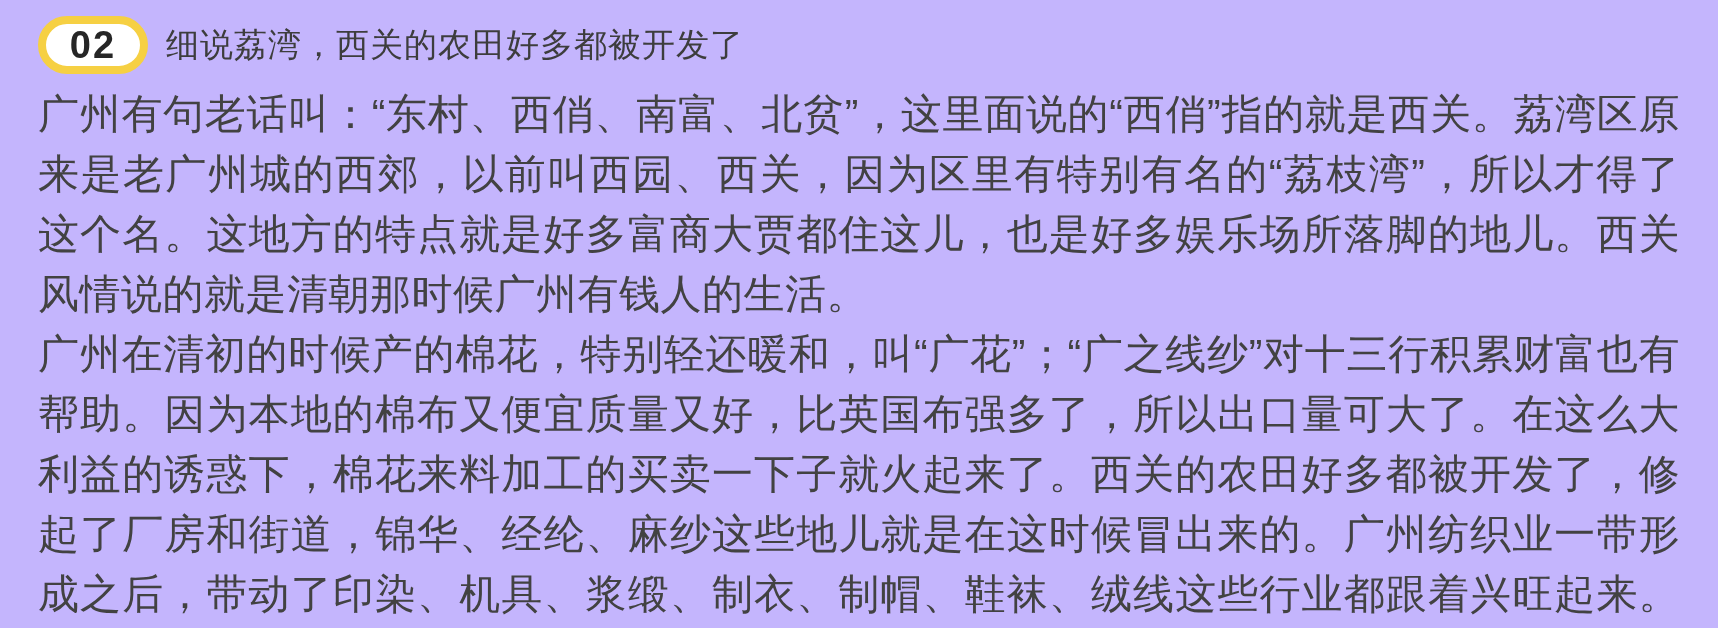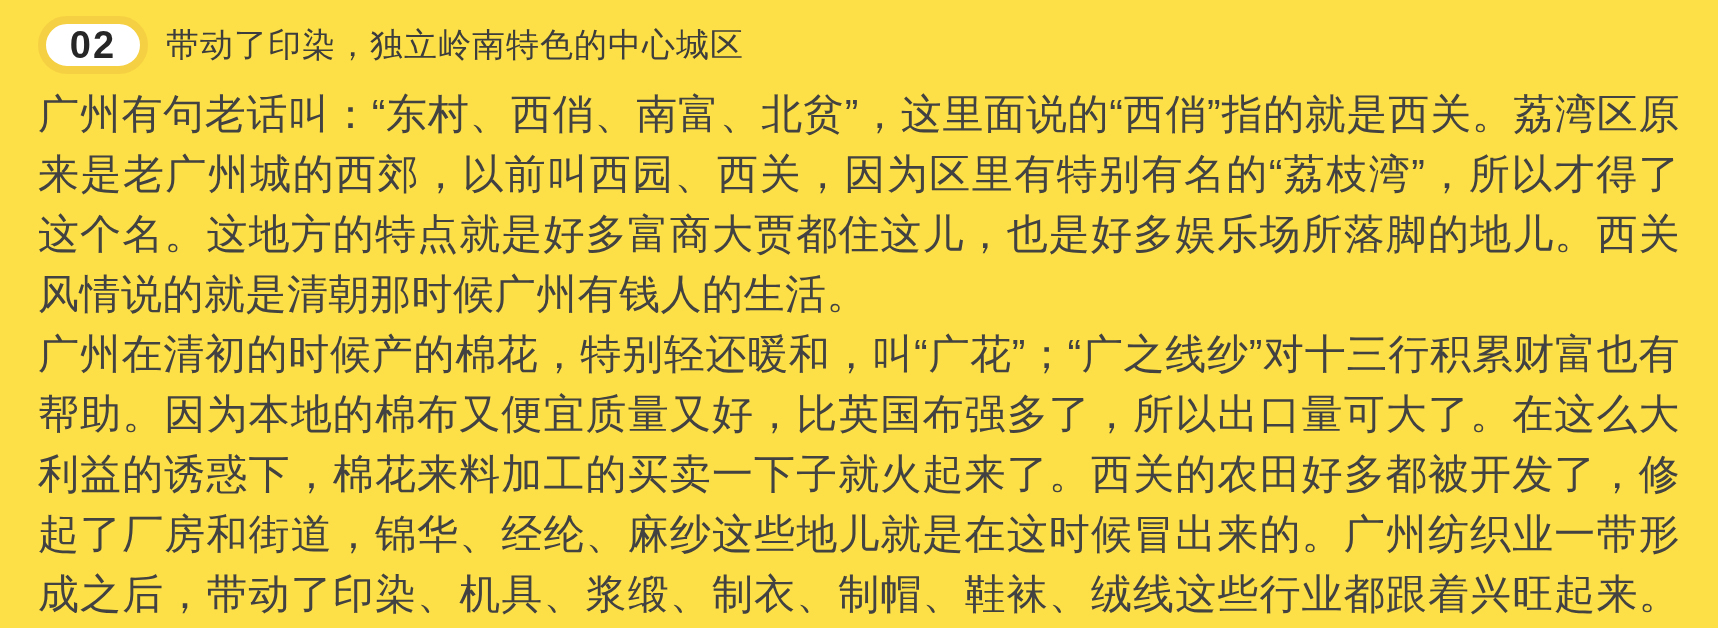--- a/index.html
+++ b/index.html
@@ -6,21 +6,21 @@
     margin: 0;
     padding: 0;
     background: #ffffff;
     font-family: "Liberation Sans", "DejaVu Sans", sans-serif;
   }
   .page {
     width: 1718px;
     height: 628px;
     box-sizing: border-box;
     padding: 10px 38px 0 38px;
-    background: #fde047;
+    background: #c4b5fd;
     overflow: hidden;
   }
   .header-row {
     display: flex;
     align-items: center;
     gap: 18px;
     height: 70px;
     margin-bottom: 4px;
   }
   .badge {
@@ -57,19 +57,19 @@
     text-justify: inter-character;
     color: #424242;
   }
 </style>
 </head>
 <body>
 
 <div class="page">
   <div class="header-row">
     <span class="badge">02</span>
-    <span class="heading">带动了印染，独立岭南特色的中心城区</span>
+    <span class="heading">细说荔湾，西关的农田好多都被开发了</span>
   </div>
   <div class="body-text">
     <p class="para">广州有句老话叫：“东村、西俏、南富、北贫”，这里面说的“西俏”指的就是西关。荔湾区原来是老广州城的西郊，以前叫西园、西关，因为区里有特别有名的“荔枝湾”，所以才得了这个名。这地方的特点就是好多富商大贾都住这儿，也是好多娱乐场所落脚的地儿。西关风情说的就是清朝那时候广州有钱人的生活。</p>
     <p class="para">广州在清初的时候产的棉花，特别轻还暖和，叫“广花”；“广之线纱”对十三行积累财富也有帮助。因为本地的棉布又便宜质量又好，比英国布强多了，所以出口量可大了。在这么大利益的诱惑下，棉花来料加工的买卖一下子就火起来了。西关的农田好多都被开发了，修起了厂房和街道，锦华、经纶、麻纱这些地儿就是在这时候冒出来的。广州纺织业一带形成之后，带动了印染、机具、浆缎、制衣、制帽、鞋袜、绒线这些行业都跟着兴旺起来。下西关涌郊区也发展成了高档住宅区，好多业主都是因为纺织业火起来挣了钱的洋行买办。西关在那时候还有“八桥之盛”的说法（汇源、蓬莱、三圣、志喜、永宁、牛乳、大观和德兴）。</p>
   </div>
 </div>
 
 </body></html>

